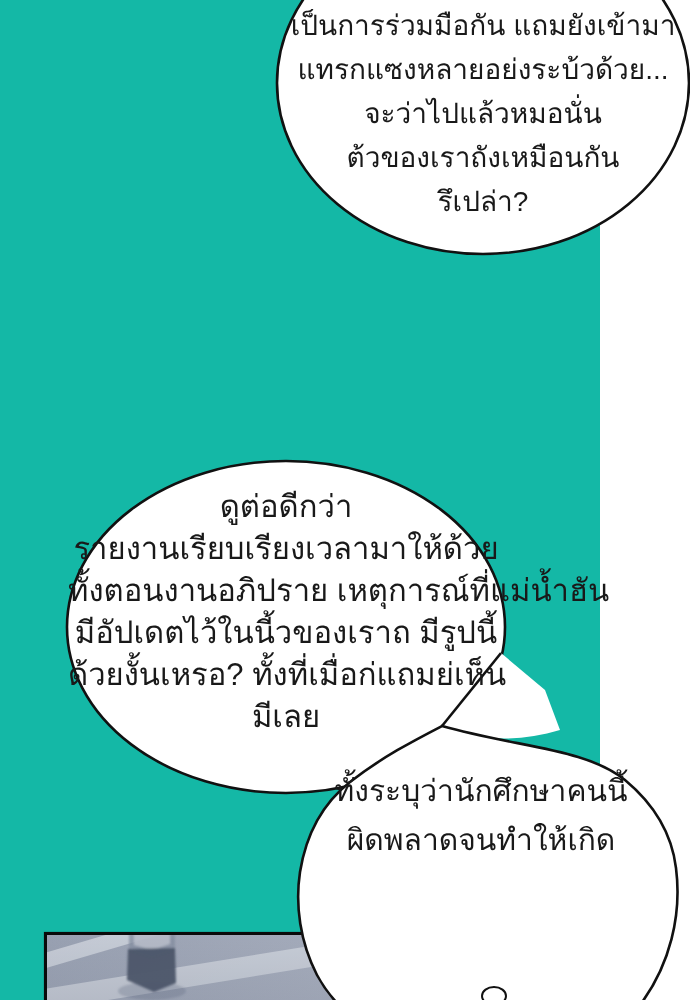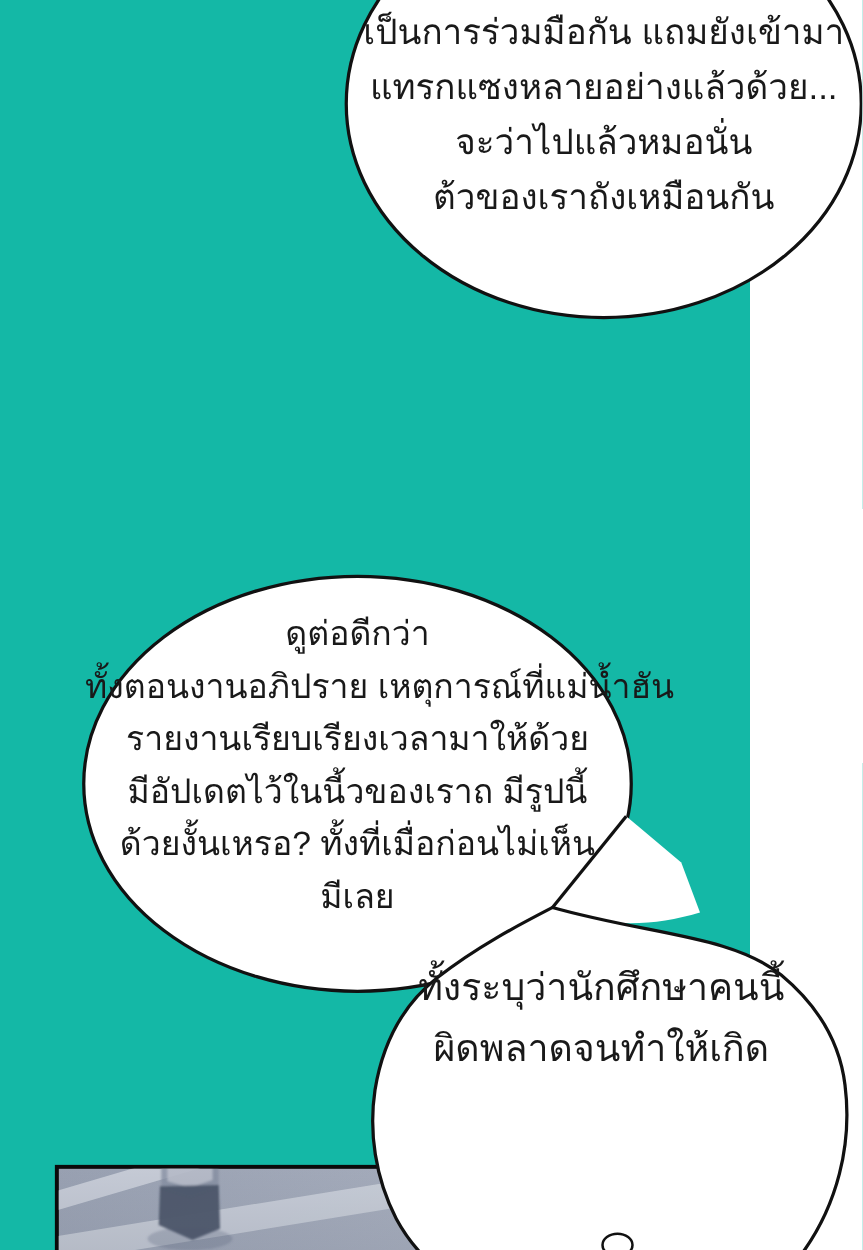--- a/index.html
+++ b/index.html
@@ -21,21 +21,21 @@
   .bubble-text {
     position: absolute;
     text-align: center;
     color: #191919;
     z-index: 5;
   }
   .bubble-text .line {
     white-space: nowrap;
   }
   .bt1 { left: 278px; top: 4px;  width: 410px; font-size: 28px; line-height: 44px; }
-  .bt2 { left: 68px;  top: 486px; width: 436px; font-size: 27px; line-height: 42px; }
+  .bt2 { left: 68px;  top: 486px; width: 436px; font-size: 31px; line-height: 42px; }
   .bt3 { left: 298px; top: 766px; width: 366px; font-size: 30px; line-height: 49px; font-family: Liberation Serif, serif; }
 </style>
 </head>
 <body>
 
 <div class="page">
 
   <svg class="art" width="690" height="1000" viewBox="0 0 690 1000" xmlns="http://www.w3.org/2000/svg">
     <defs>
       <linearGradient id="panelBase" x1="0" y1="0" x2="1" y2="0.25">
@@ -87,31 +87,32 @@
              C 306,835 322,804 350,782
              C 382,757 415,740 442,726 Z" fill="#ffffff" stroke="#111111" stroke-width="2.6"></path>
 
     <path d="M 501,653 L 442,726" fill="none" stroke="#111111" stroke-width="2.6"></path>
 
     <ellipse cx="494" cy="996" rx="12" ry="9" fill="#ffffff" stroke="#111111" stroke-width="2"></ellipse>
   </svg>
 
   <div class="bubble-text bt1">
     <div class="line">เป็นการร่วมมือกัน แถมยังเข้ามา</div>
-    <div class="line">แทรกแซงหลายอย่างแล้วด้วย...</div>
+    <div class="line">แทรกแซงหลายอย่งระบ้วด้วย...</div>
     <div class="line">จะว่าไปแล้วหมอนั่น</div>
     <div class="line">ต้วของเราถังเหมือนกัน</div>
+    <div class="line">รึเปล่า?</div>
   </div>
 
   <div class="bubble-text bt2">
     <div class="line">ดูต่อดีกว่า</div>
+    <div class="line">รายงานเรียบเรียงเวลามาให้ด้วย</div>
     <div class="line">ทั้งตอนงานอภิปราย เหตุการณ์ที่แม่น้ำฮัน</div>
-    <div class="line">รายงานเรียบเรียงเวลามาให้ด้วย</div>
     <div class="line">มีอัปเดตไว้ในนี้วของเราถ มีรูปนี้</div>
-    <div class="line">ด้วยงั้นเหรอ? ทั้งที่เมื่อก่อนไม่เห็น</div>
+    <div class="line">ด้วยงั้นเหรอ? ทั้งที่เมื่อก่แถมย่เห็น</div>
     <div class="line">มีเลย</div>
   </div>
 
   <div class="bubble-text bt3">
     <div class="line">ทั้งระบุว่านักศึกษาคนนี้</div>
     <div class="line">ผิดพลาดจนทำให้เกิด</div>
   </div>
 
 </div>
 

